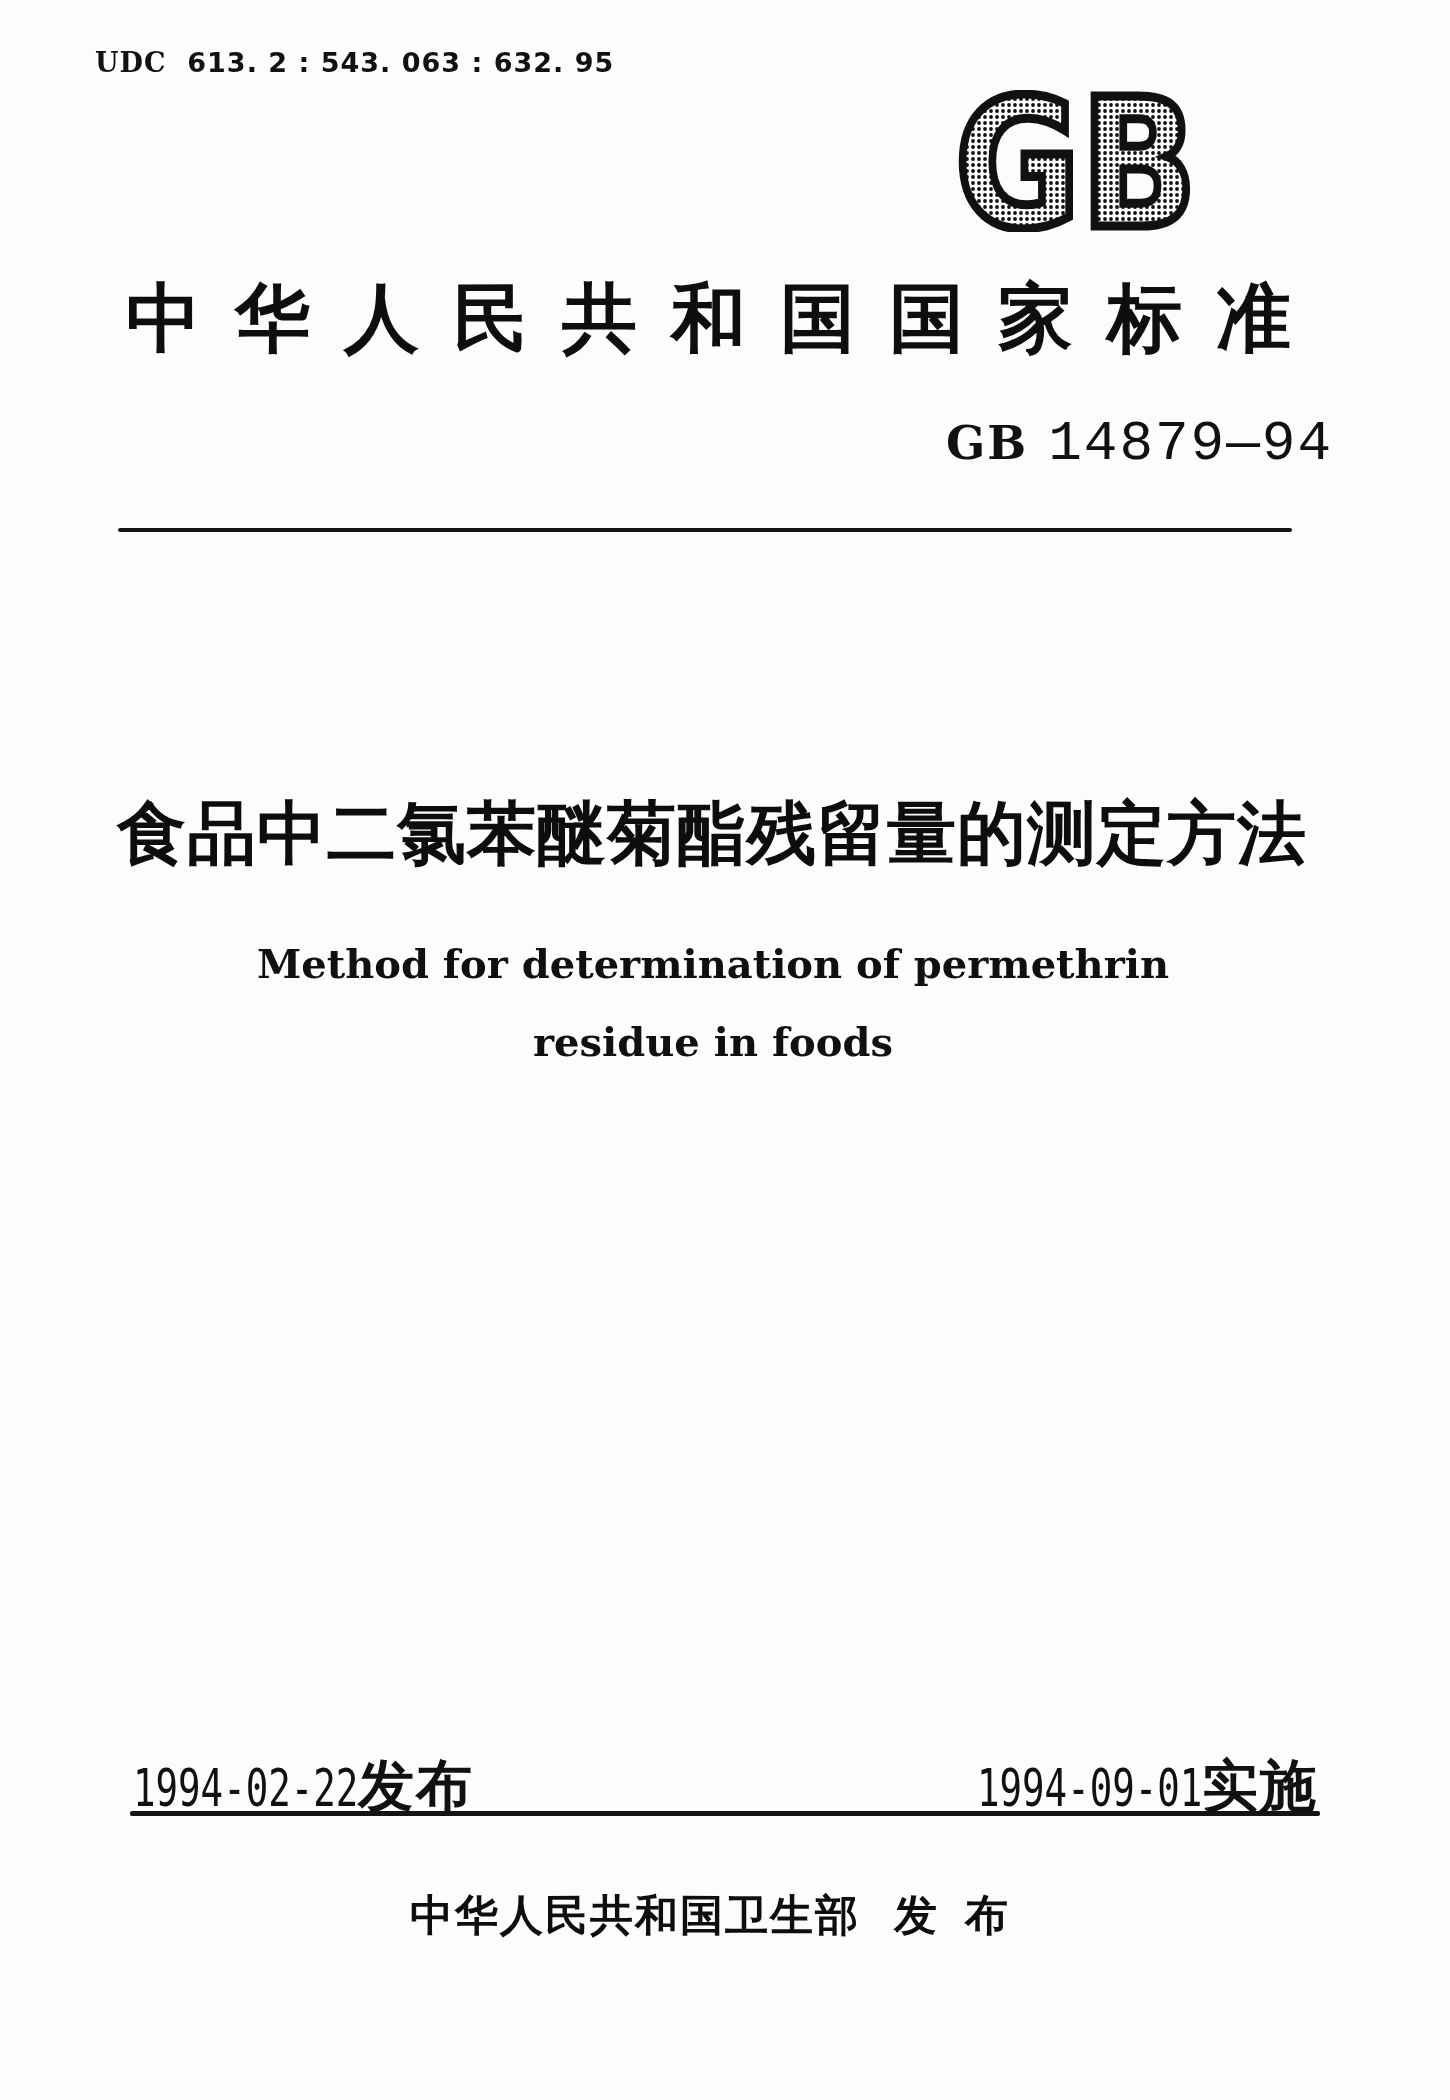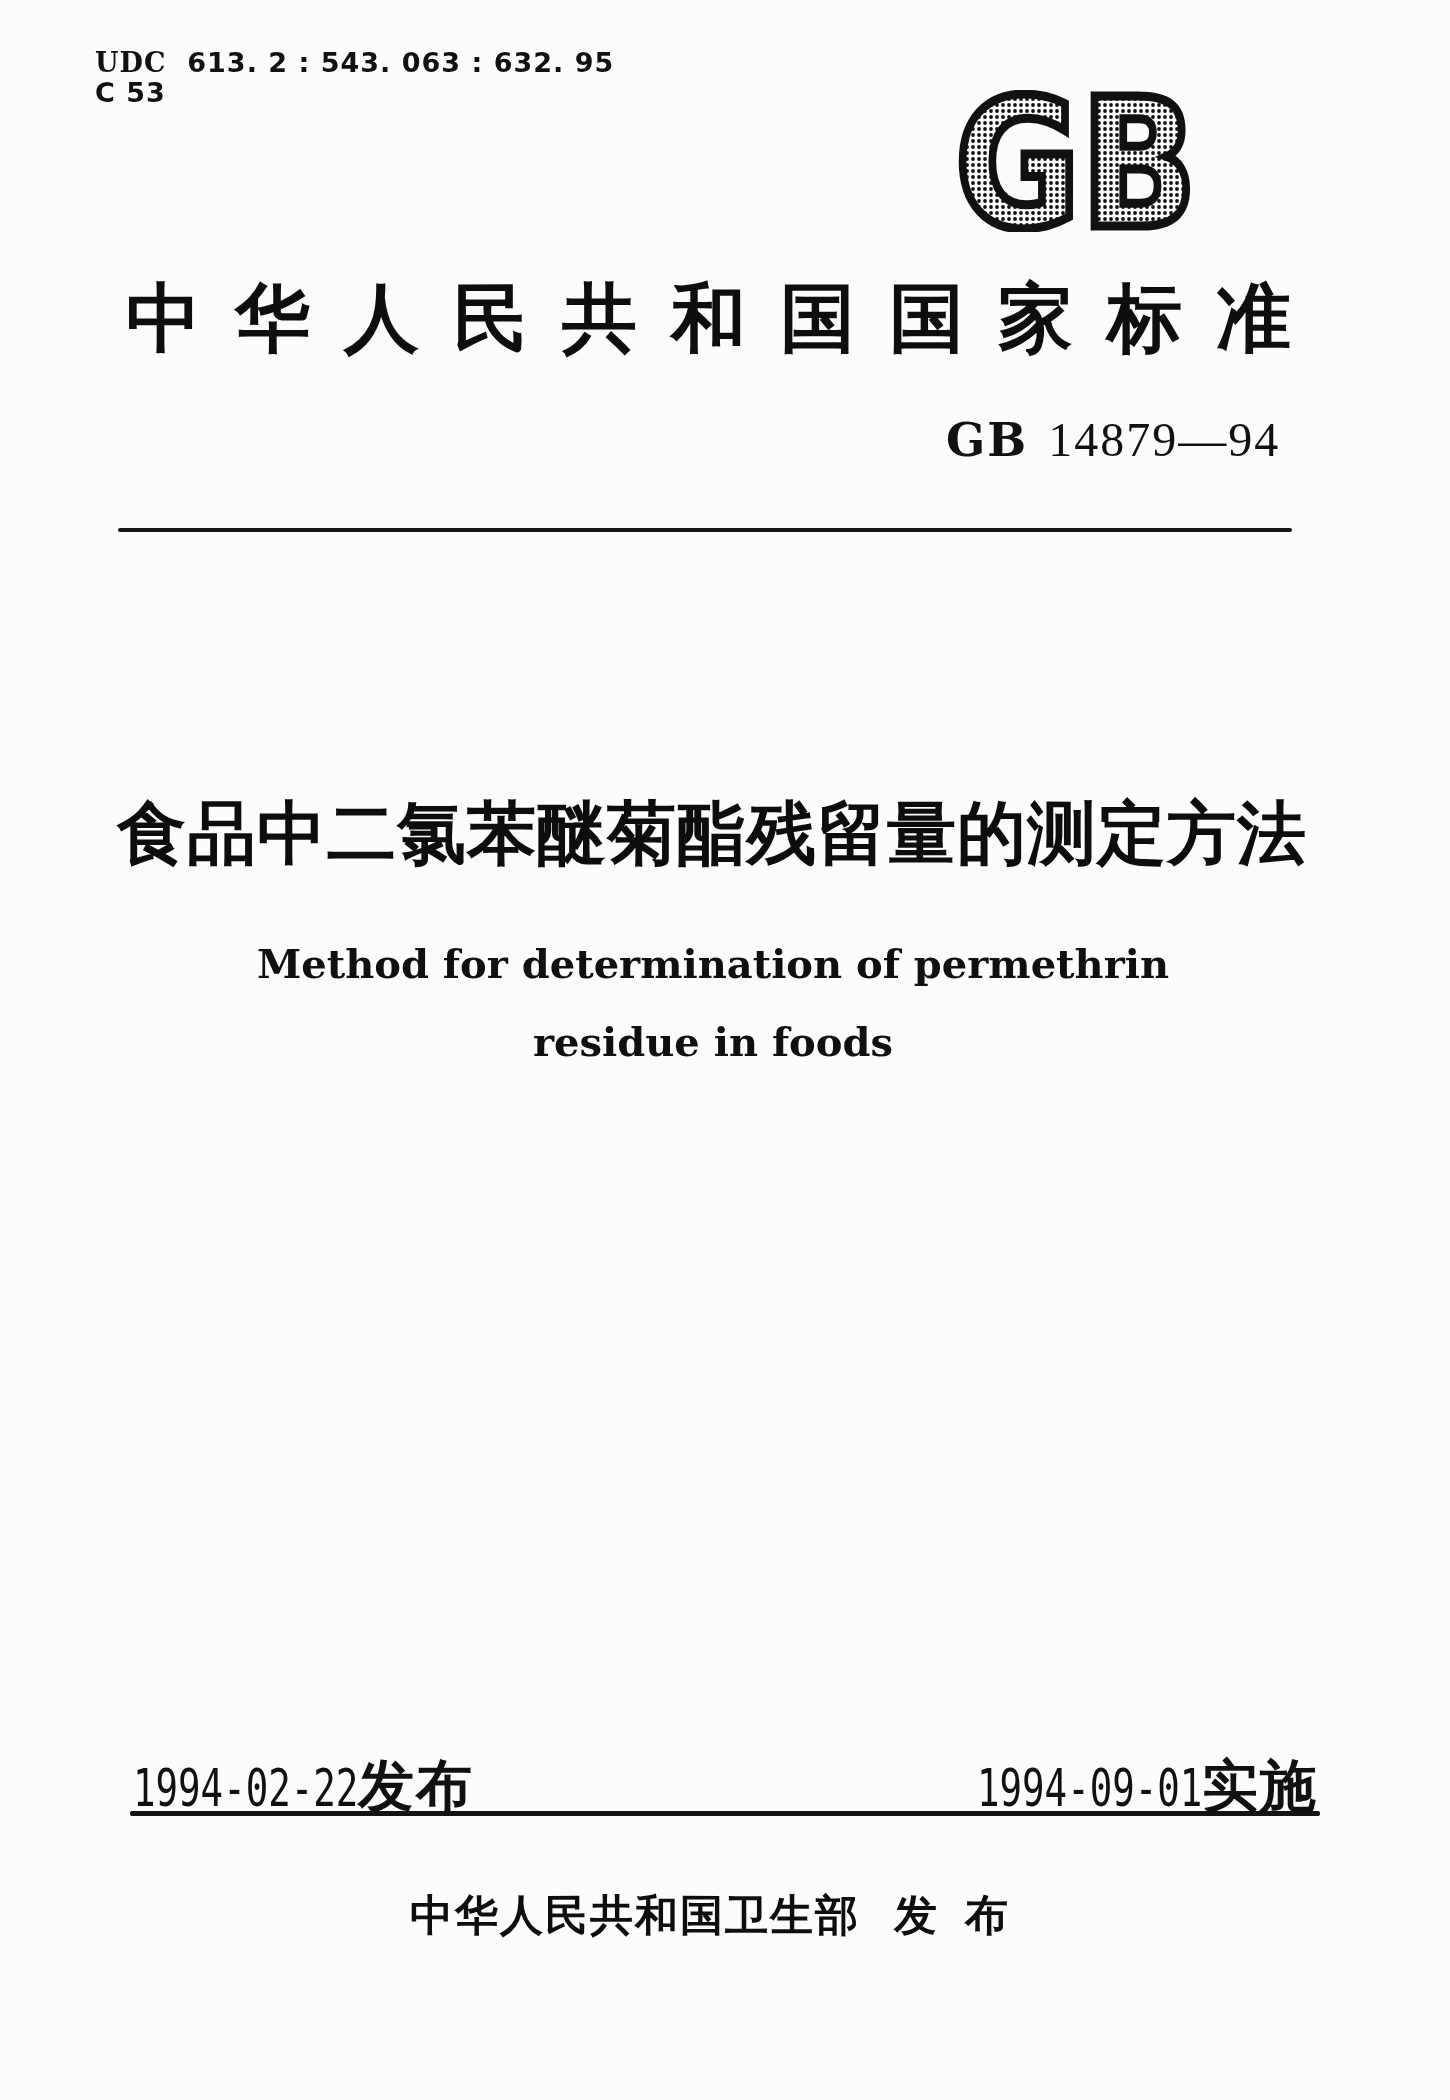--- a/index.html
+++ b/index.html
@@ -64,22 +64,22 @@
     white-space: nowrap;
   }
   .standard-no .prefix {
     font-family: "DejaVu Serif", "Liberation Serif", serif;
     font-weight: bold;
     font-size: 46px;
     margin-right: 20px;
     letter-spacing: 2px;
   }
   .standard-no .number {
-    font-family: Liberation Serif, serif;
-    font-size: 48px;
+    font-family: Liberation Mono, monospace;
+    font-size: 56px;
     letter-spacing: 2px;
   }
   .rule-top {
     position: absolute;
     left: 118px;
     top: 528px;
     width: 1174px;
     height: 4px;
     background: #151515;
     border-radius: 2px;
@@ -173,21 +173,20 @@
   .publisher-line .gap { display: inline-block; width: 34px; }
   .publisher-line .gap-small { display: inline-block; width: 26px; }
 </style>
 </head>
 <body>
 
 <div class="page">
 
   <div class="udc-block">
     <div><span>UDC</span>&nbsp;&nbsp;<span class="code">613. 2 : 543. 063 : 632. 95</span></div>
-    <div class="code">C 53</div>
   </div>
 
   <div class="gb-logo">
     <svg width="252" height="142" viewBox="0 0 252 142" xmlns="http://www.w3.org/2000/svg">
       <defs>
         <pattern id="halftone" width="6" height="6" patternUnits="userSpaceOnUse">
           <rect width="6" height="6" fill="#fcfcfb"></rect>
           <circle cx="3" cy="3" r="1.9" fill="#111"></circle>
         </pattern>
       </defs>

